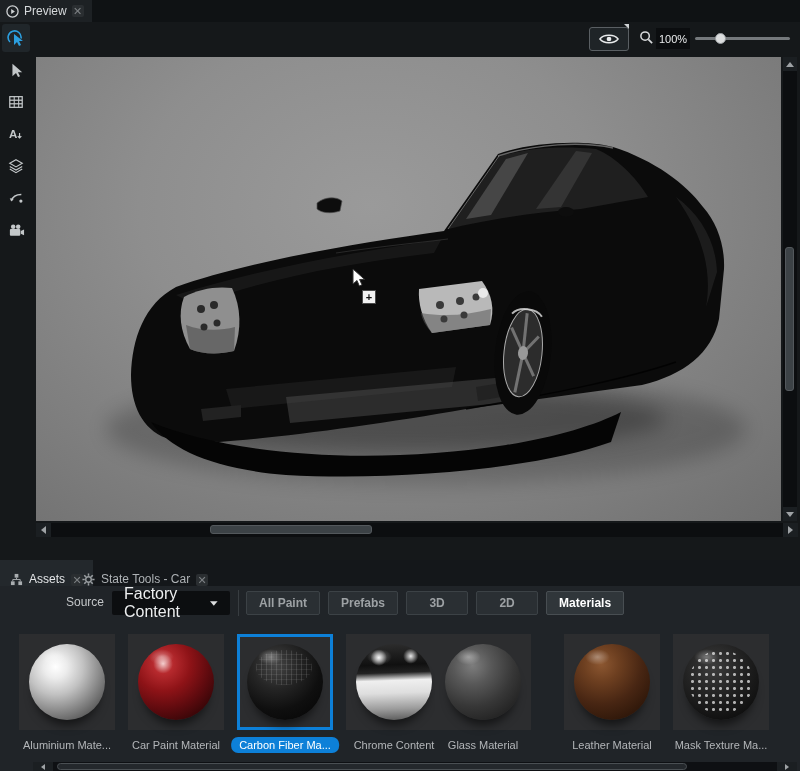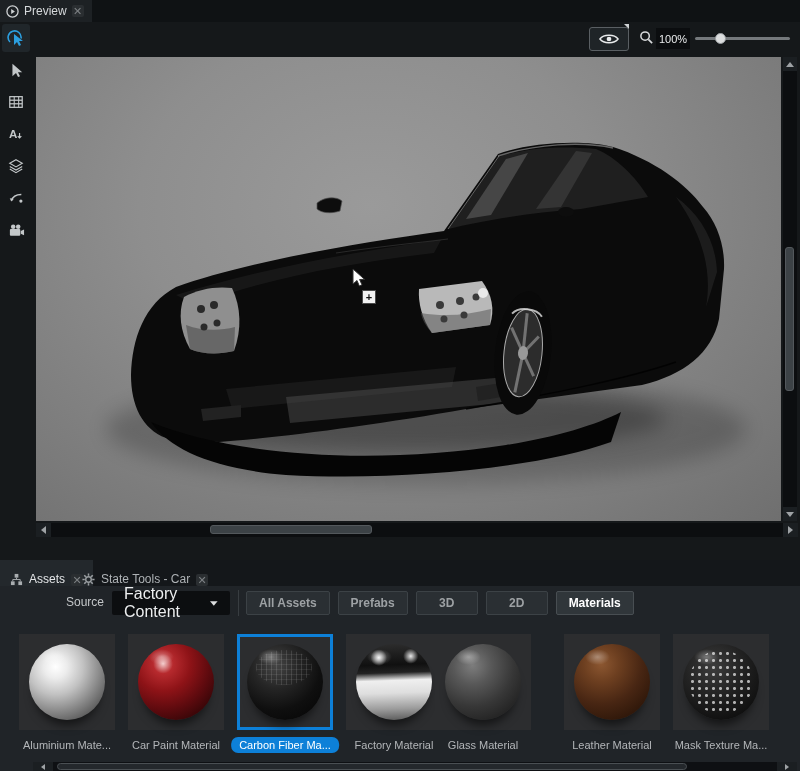--- a/index.html
+++ b/index.html
@@ -352,21 +352,21 @@
     <div class="panel-toolbar">
       <span class="src-label">Source</span>
       <div class="src-dd">
         <span>Factory Content</span>
         <svg width="10" height="7" viewBox="0 0 10 7">
           <path d="M0,0.5 L10,0.5 L5,6.5 Z" fill="#dcdedf"></path>
         </svg>
       </div>
       <div class="vdivider"></div>
       <div class="filter-row">
-        <div class="filter-btn">All Assets</div>
+        <div class="filter-btn">All Paint</div>
         <div class="filter-btn">Prefabs</div>
         <div class="filter-btn">3D</div>
         <div class="filter-btn">2D</div>
         <div class="filter-btn selected">Materials</div>
       </div>
     </div>
 
     <div class="assets-strip">
       <div class="asset-item" style="left:19px;">
         <div class="tile">
@@ -383,21 +383,21 @@
       <div class="asset-item" style="left:237px;">
         <div class="tile selected">
             <div class="sphere carbon"></div>
           </div>
         <div class="mat-label selected">Carbon Fiber Ma...</div>
       </div>
       <div class="asset-item" style="left:346px;">
         <div class="tile">
             <div class="sphere chrome"></div>
           </div>
-        <div class="mat-label">Factory Material</div>
+        <div class="mat-label">Chrome Content</div>
       </div>
       <div class="asset-item" style="left:435px;">
         <div class="tile">
             <div class="sphere glass"></div>
           </div>
         <div class="mat-label">Glass Material</div>
       </div>
       <div class="asset-item" style="left:564px;">
         <div class="tile">
             <div class="sphere leather"></div>

